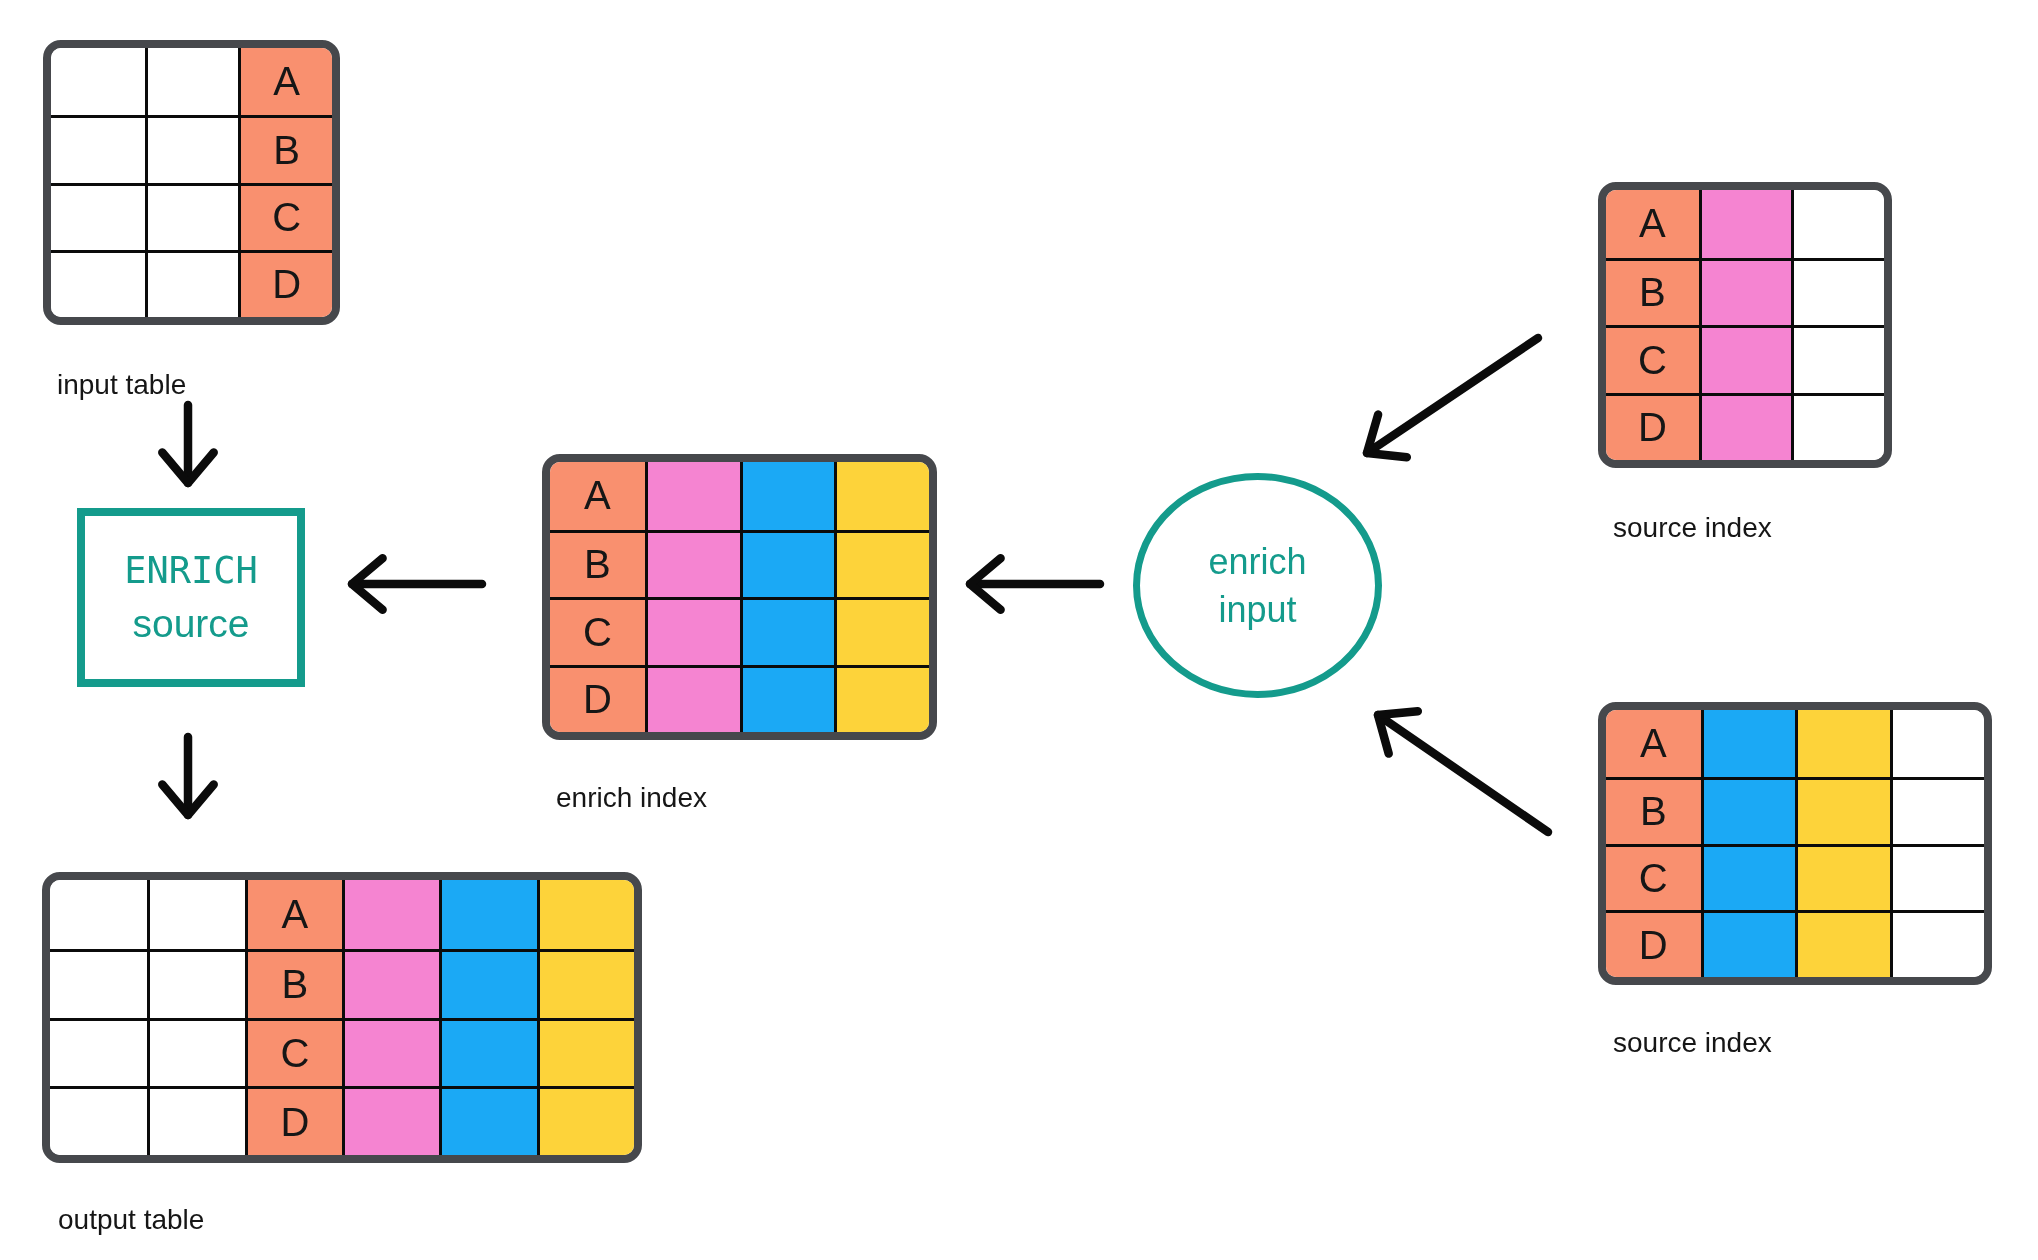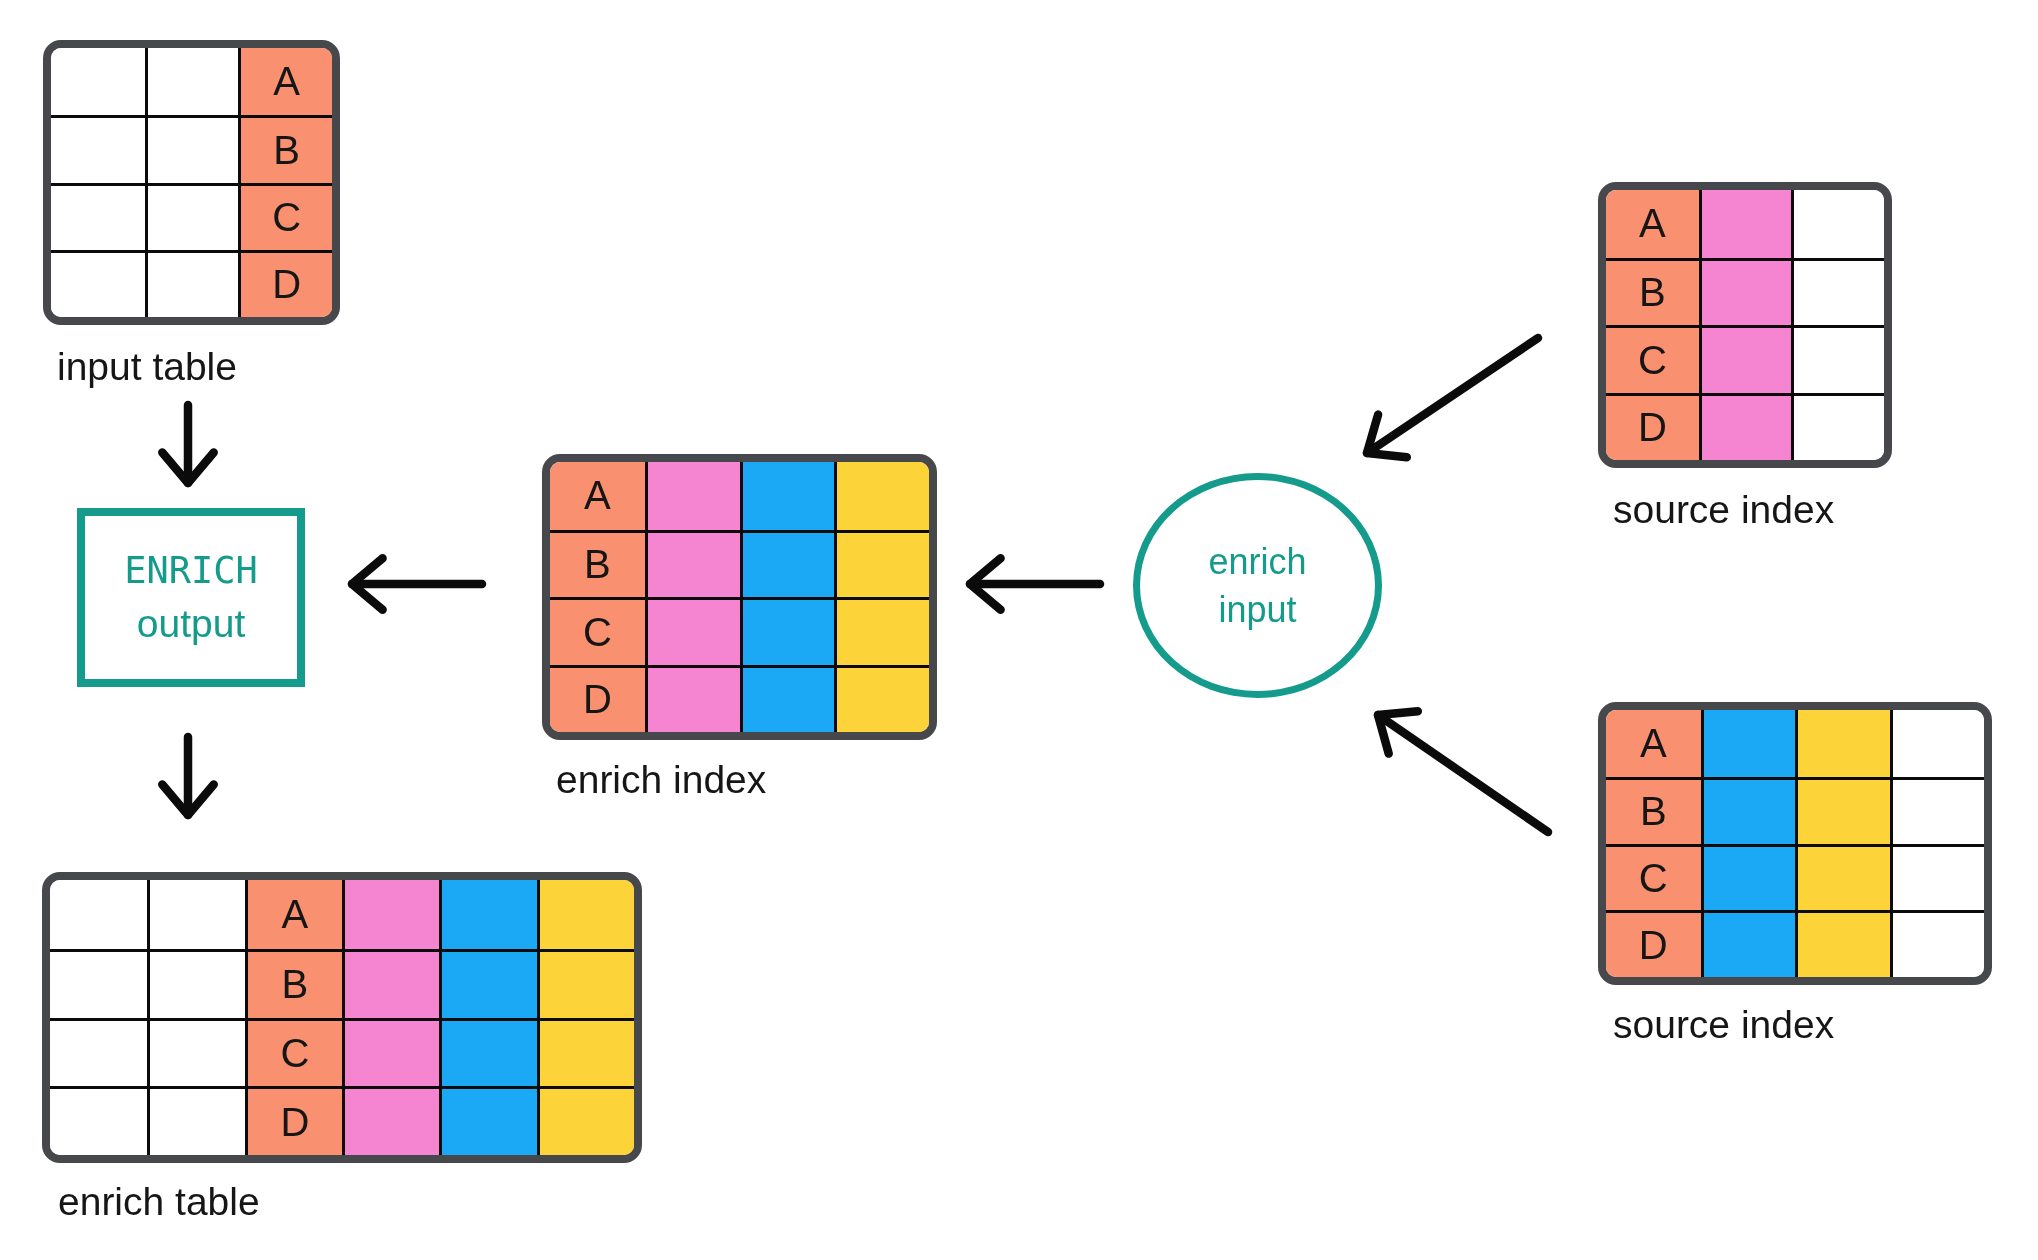--- a/index.html
+++ b/index.html
@@ -16,21 +16,21 @@
   }
   .dtable{
     position:absolute; box-sizing:border-box; display:grid;
     border:8px solid var(--table-border); border-radius:18px;
     overflow:hidden; background:var(--white);
   }
   .cell{ display:flex; align-items:center; justify-content:center; }
   .cell.bt{ border-top:3px solid var(--grid-line); }
   .cell.bl{ border-left:3px solid var(--grid-line); }
   .key-letter{ font-size:40px; color:var(--text); }
-  .tlabel{ position:absolute; font-size:39px; color:var(--text); white-space:nowrap; }
+  .tlabel{ position:absolute; font-size:28px; color:var(--text); white-space:nowrap;margin-top:24px; }
   .command-box{
     position:absolute; box-sizing:border-box; background:var(--white);
     border:8px solid var(--teal); color:var(--teal);
     display:flex; flex-direction:column; align-items:center; justify-content:center; gap:10px;
   }
   .command-line-mono{ font-family:"DejaVu Sans Mono", monospace; font-size:37px; }
   .command-line-sans{ font-size:39px; }
   .policy-circle{
     position:absolute; box-sizing:border-box; background:var(--white);
     border:7px solid var(--teal); border-radius:50%; color:var(--teal);
@@ -94,21 +94,21 @@
       <div class="cell bt" style="background: rgb(255, 255, 255);"></div>
       <div class="cell bt bl" style="background: rgb(255, 255, 255);"></div>
       <div class="cell bt bl" style="background: rgb(249, 144, 111);">
         <span class="key-letter">D</span>
       </div>
     </div>
   <div class="tlabel" style="left:57px; top:345px">input table</div>
 
   <div class="command-box" style="left:77px; top:508px; width:228px; height:179px">
     <div class="command-line-mono">ENRICH</div>
-    <div class="command-line-sans">output</div>
+    <div class="command-line-sans">source</div>
   </div>
 
   <div class="dtable" style="left: 42px; top: 872px; width: 600px; height: 291px; grid-template-columns: repeat(6, 1fr); grid-template-rows: repeat(4, 1fr);">
       <div class="cell" style="background: rgb(255, 255, 255);"></div>
       <div class="cell bl" style="background: rgb(255, 255, 255);"></div>
       <div class="cell bl" style="background: rgb(249, 144, 111);">
         <span class="key-letter">A</span>
       </div>
       <div class="cell bl" style="background: rgb(245, 132, 209);"></div>
       <div class="cell bl" style="background: rgb(27, 169, 245);"></div>
@@ -131,21 +131,21 @@
       <div class="cell bt bl" style="background: rgb(253, 211, 58);"></div>
       <div class="cell bt" style="background: rgb(255, 255, 255);"></div>
       <div class="cell bt bl" style="background: rgb(255, 255, 255);"></div>
       <div class="cell bt bl" style="background: rgb(249, 144, 111);">
         <span class="key-letter">D</span>
       </div>
       <div class="cell bt bl" style="background: rgb(245, 132, 209);"></div>
       <div class="cell bt bl" style="background: rgb(27, 169, 245);"></div>
       <div class="cell bt bl" style="background: rgb(253, 211, 58);"></div>
     </div>
-  <div class="tlabel" style="left:58px; top:1180px">enrich table</div>
+  <div class="tlabel" style="left:58px; top:1180px">output table</div>
 
   <div class="dtable" style="left: 542px; top: 454px; width: 395px; height: 286px; grid-template-columns: repeat(4, 1fr); grid-template-rows: repeat(4, 1fr);">
       <div class="cell" style="background: rgb(249, 144, 111);">
         <span class="key-letter">A</span>
       </div>
       <div class="cell bl" style="background: rgb(245, 132, 209);"></div>
       <div class="cell bl" style="background: rgb(27, 169, 245);"></div>
       <div class="cell bl" style="background: rgb(253, 211, 58);"></div>
       <div class="cell bt" style="background: rgb(249, 144, 111);">
         <span class="key-letter">B</span>

